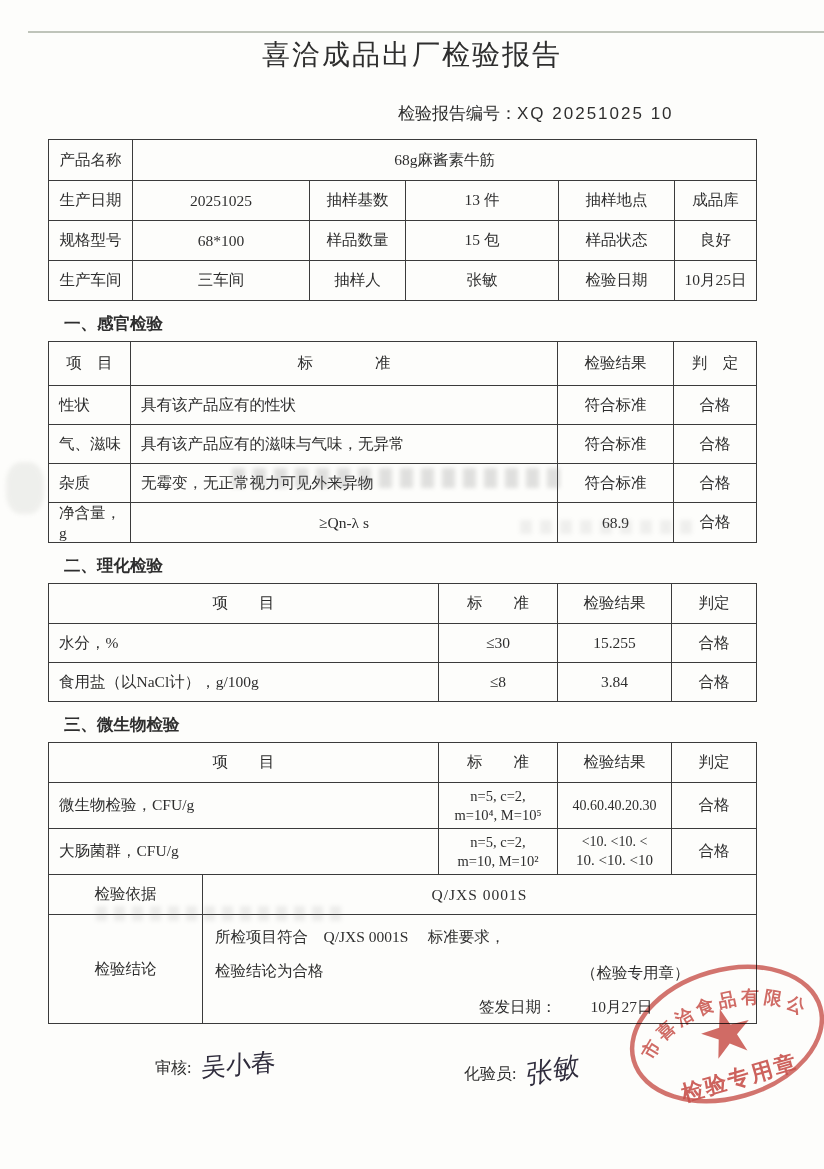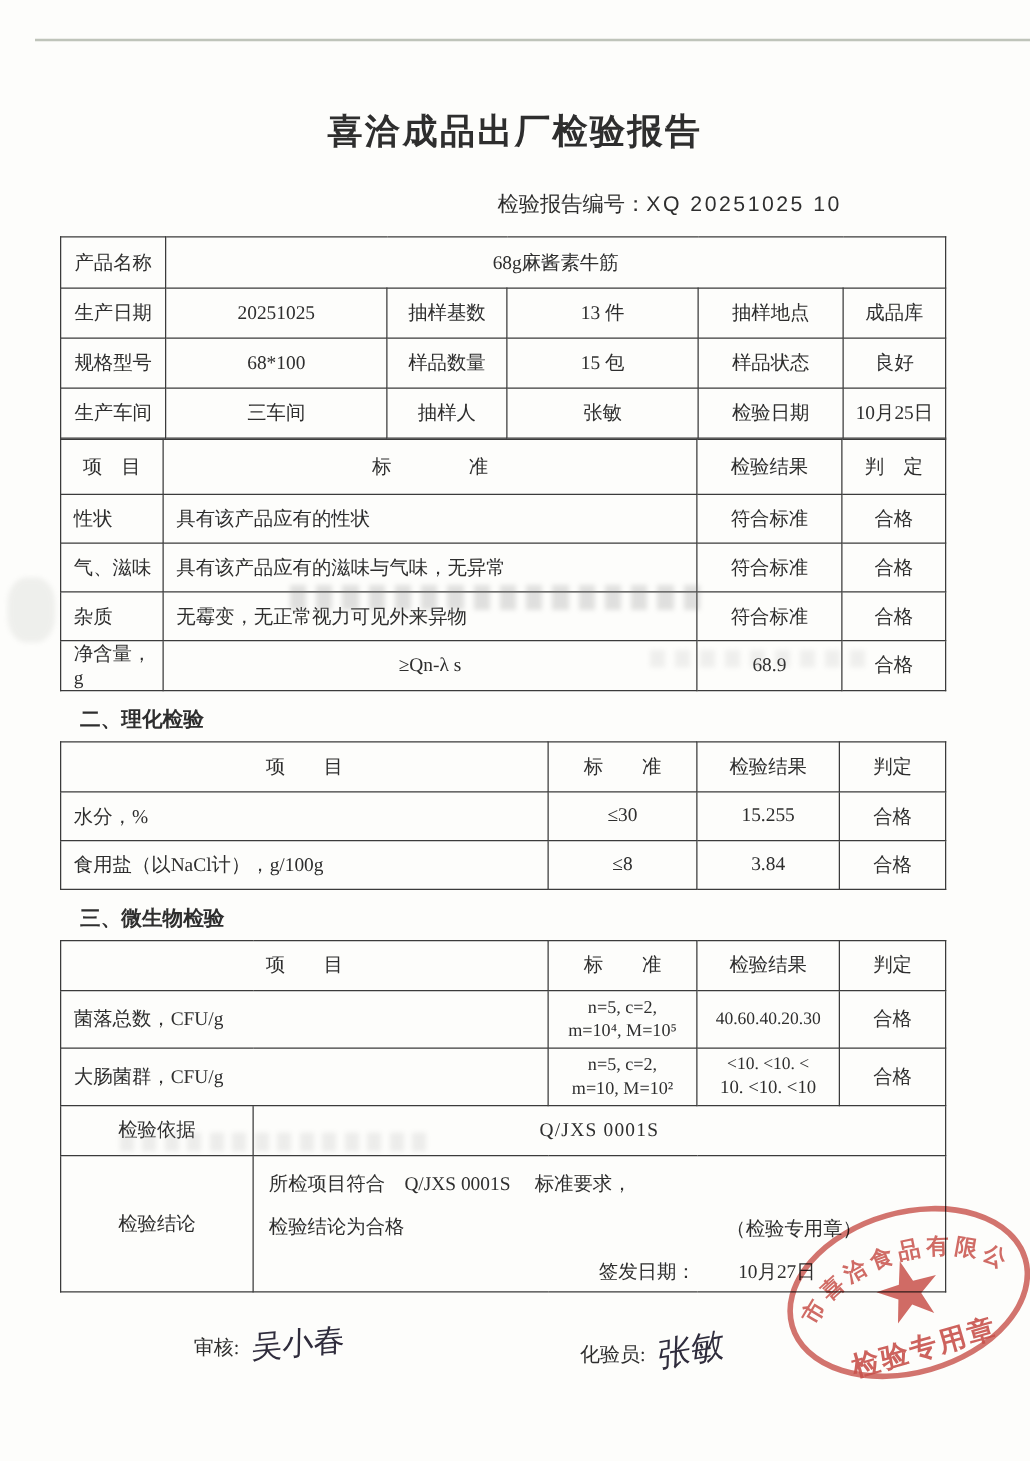--- a/index.html
+++ b/index.html
@@ -17,22 +17,22 @@
   .smudge{position:absolute;filter:blur(2px);pointer-events:none;}
   .smudge.s1{left:232px;top:468px;width:330px;height:20px;opacity:.22;
     background:repeating-linear-gradient(90deg,#7a7a7a 0 13px,transparent 13px 21px);}
   .smudge.s2{left:96px;top:906px;width:250px;height:15px;opacity:.13;
     background:repeating-linear-gradient(90deg,#808080 0 11px,transparent 11px 18px);}
   .smudge.s3{left:6px;top:462px;width:38px;height:52px;opacity:.12;background:#8a8f86;border-radius:40%;}
   .smudge.s4{left:520px;top:520px;width:180px;height:14px;opacity:.10;
     background:repeating-linear-gradient(90deg,#777 0 12px,transparent 12px 20px);}
 
   .title{
-    margin:0;padding-top:86px;
-    text-align:center;font-size:28px;font-weight:bold;letter-spacing:2px;
+    margin:0;padding-top:36px;
+    text-align:center;font-size:28px;font-weight:normal;letter-spacing:2px;
   }
   .report-no{margin:28px 0 0 398px;font-size:17px;}
   .report-no .val{letter-spacing:2px;font-family:"Liberation Sans","DejaVu Sans",sans-serif;}
 
   table{border-collapse:collapse;table-layout:fixed;margin-left:48px;width:708px;
         font-size:15.5px;}
   td{border:1.4px solid #3b3b3b;padding:0 6px;overflow:hidden;}
   td.c{text-align:center;}
   td.l{text-align:left;padding-left:10px;}
   .info-table{margin-top:14px;}
@@ -117,20 +117,21 @@
       <td>生产车间</td>
       <td>三车间</td>
       <td>抽样人</td>
       <td>张敏</td>
       <td>检验日期</td>
       <td>10月25日</td>
     </tr>
   </tbody>
     </table>
 
+  <div class="sec-head">一、感官检验</div>
   <table class="t1">
     <colgroup>
         <col style="width:82px">
         <col style="width:427px">
         <col style="width:116px">
         <col style="width:83px">
       </colgroup>
     <tbody>
         <tr class="hdr">
       <td class="c">项　目</td>
@@ -205,21 +206,21 @@
         <col style="width:85px">
       </colgroup>
     <tbody>
         <tr class="hdr">
       <td class="c" colspan="2">项　　目</td>
       <td class="c">标　　准</td>
       <td class="c">检验结果</td>
       <td class="c">判定</td>
     </tr>
     <tr>
-      <td class="l tall" colspan="2">菌落总数，CFU/g</td>
+      <td class="l tall" colspan="2">微生物检验，CFU/g</td>
       <td class="c tall">
         <span class="two-line">n=5, c=2,</span>
         <span class="two-line">m=10⁴, M=10⁵</span>
       </td>
       <td class="c tall" style="font-size:14px;padding:0 2px;">40.60.40.20.30</td>
       <td class="c tall">合格</td>
     </tr>
     <tr>
       <td class="l tall" colspan="2">大肠菌群，CFU/g</td>
       <td class="c tall">

